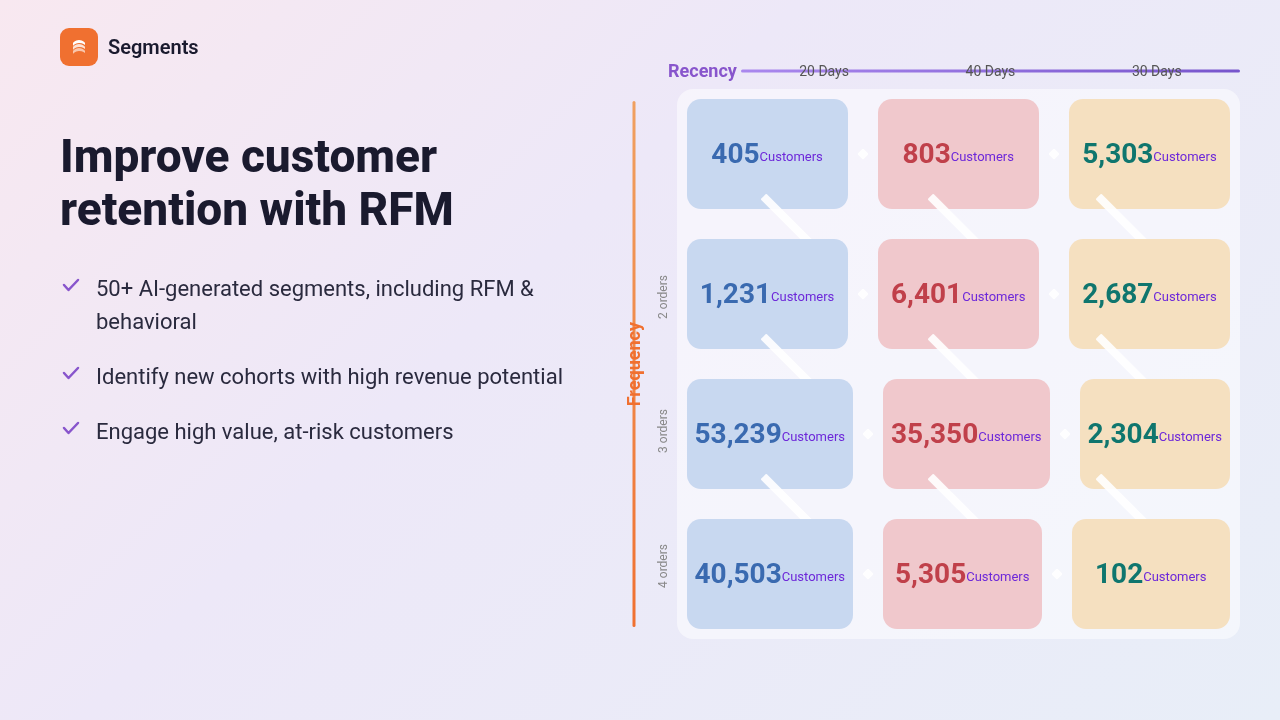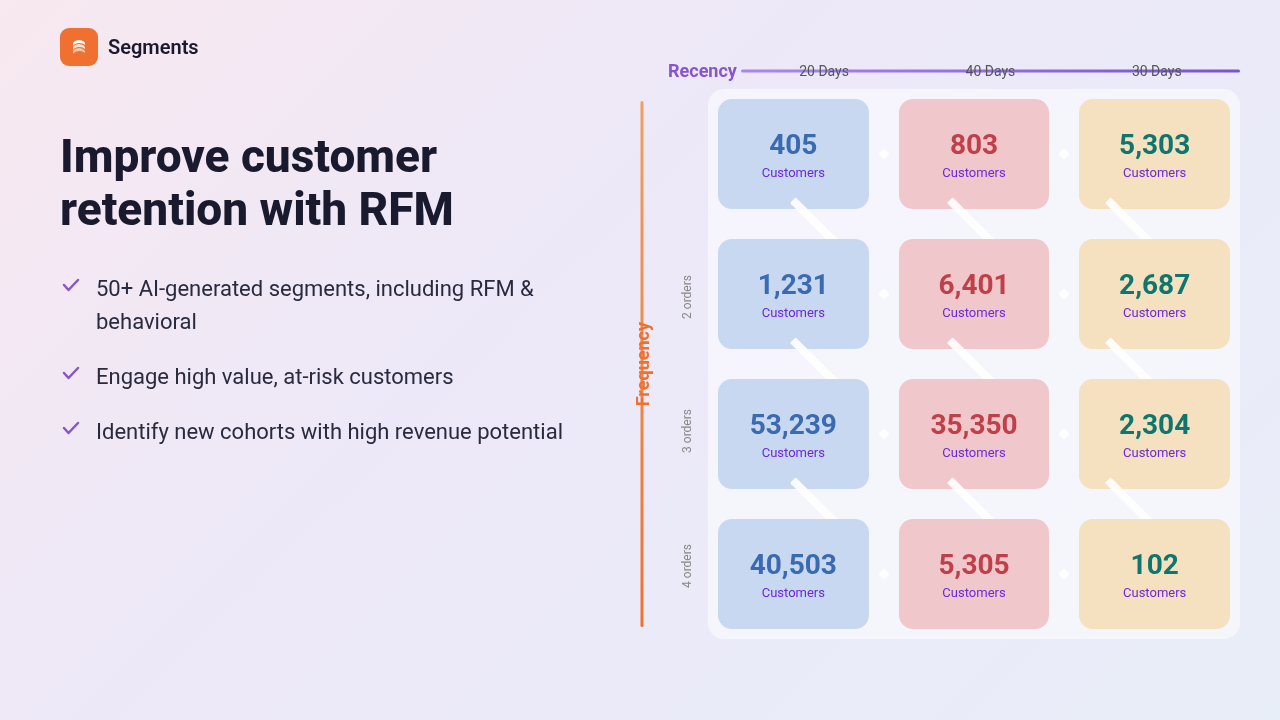--- a/index.html
+++ b/index.html
@@ -155,21 +155,21 @@
 
     .grid-row {
       display: flex;
       gap: 8px;
     }
 
     .grid-cell {
       flex: 1;
       border-radius: 14px;
       display: flex;
-      flex-direction: column;
+      flex-direction: row;
       align-items: center;
       justify-content: center;
       padding: 16px 8px;
       min-height: 110px;
       position: relative;
     }
 
     
     .cell-blue { background: #c8d8f0; }
     .cell-pink { background: #f0c8cc; }
@@ -216,27 +216,27 @@
     <li class="feature-item">
       <svg class="check-icon" viewBox="0 0 22 22" fill="none">
         <path d="M4 11 L8.5 16 L18 6" stroke="#8855cc" stroke-width="2.5" stroke-linecap="round" stroke-linejoin="round"></path>
       </svg>
       <span class="feature-text">50+ AI-generated segments, including RFM &amp; behavioral</span>
     </li>
     <li class="feature-item">
       <svg class="check-icon" viewBox="0 0 22 22" fill="none">
         <path d="M4 11 L8.5 16 L18 6" stroke="#8855cc" stroke-width="2.5" stroke-linecap="round" stroke-linejoin="round"></path>
       </svg>
-      <span class="feature-text">Engage high value, at-risk customers</span>
+      <span class="feature-text">Identify new cohorts with high revenue potential</span>
     </li>
     <li class="feature-item">
       <svg class="check-icon" viewBox="0 0 22 22" fill="none">
         <path d="M4 11 L8.5 16 L18 6" stroke="#8855cc" stroke-width="2.5" stroke-linecap="round" stroke-linejoin="round"></path>
       </svg>
-      <span class="feature-text">Identify new cohorts with high revenue potential</span>
+      <span class="feature-text">Engage high value, at-risk customers</span>
     </li>
   </ul>
 </div>
 
 <div class="rfm-container">
 
   <div class="recency-axis">
     <span class="recency-label">Recency</span>
     <div class="recency-days">
       <div class="recency-bar"></div>

